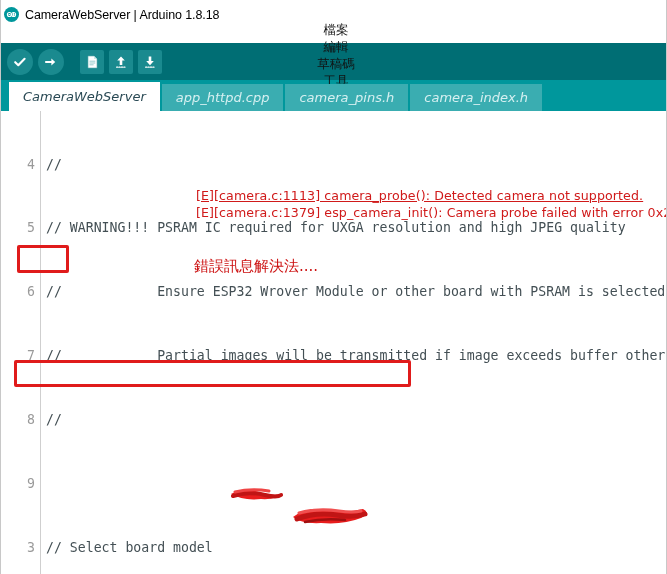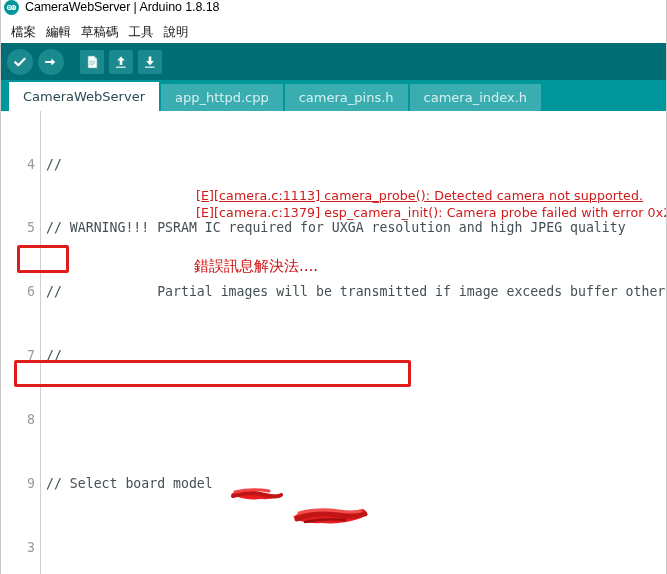--- a/index.html
+++ b/index.html
@@ -18,21 +18,21 @@
     border-left: 1px solid #c8c8c8;
     border-right: 1px solid #c8c8c8;
     box-sizing: border-box;
     overflow: hidden;
   }
 
   
   .titlebar {
     height: 22px;
     display: flex;
-    align-items: flex-start;
+    align-items: flex-end;
     padding-left: 3px;
     background: #ffffff;
   }
   .logo {
     width: 15px; height: 15px;
     border-radius: 50%;
     background: #00979c;
     display: flex; align-items: center; justify-content: center;
     margin-right: 6px;
     flex: none;
@@ -45,20 +45,21 @@
     letter-spacing: -0.1px;
   }
 
   
   .menubar {
     height: 21px;
     display: flex;
     align-items: center;
     padding-left: 5px;
     background: #ffffff;
+    flex-direction: column;
   }
   .menu-item {
     font-size: 12.5px;
     color: #111111;
     padding: 0 5px;
     white-space: nowrap;
     cursor: default;
     font-family: "DejaVu Sans", sans-serif;
   }
 
@@ -104,20 +105,21 @@
     height: 27px;
     padding: 12px 14px;
     display: flex; align-items: center;
     font-size: 13px;
     color: #d6f0f1;
     background: #3aadb1;
     white-space: nowrap;
     cursor: pointer;
     box-sizing: border-box;
     font-family: "DejaVu Sans", sans-serif;
+    font-style: italic;
   }
   .tab.active {
     background: #ffffff;
     color: #2a4a55;
     height: 29px;
   }
 
   
   .editor {
     position: relative;
@@ -316,20 +318,21 @@
         
         
         
         
       </div>
 
       
       <div class="lines">
         <div class="cl c-cmt">//</div>
         <div class="cl c-cmt">// WARNING!!! PSRAM IC required for UXGA resolution and high JPEG quality</div>
+        <div class="cl c-cmt">//            Ensure ESP32 Wrover Module or other board with PSRAM is selected</div>
         <div class="cl c-cmt">//            Partial images will be transmitted if image exceeds buffer other</div>
         <div class="cl c-cmt">//</div>
         <div class="cl"></div>
         <div class="cl c-cmt">// Select board model</div>
         
         
         
         
         
         

